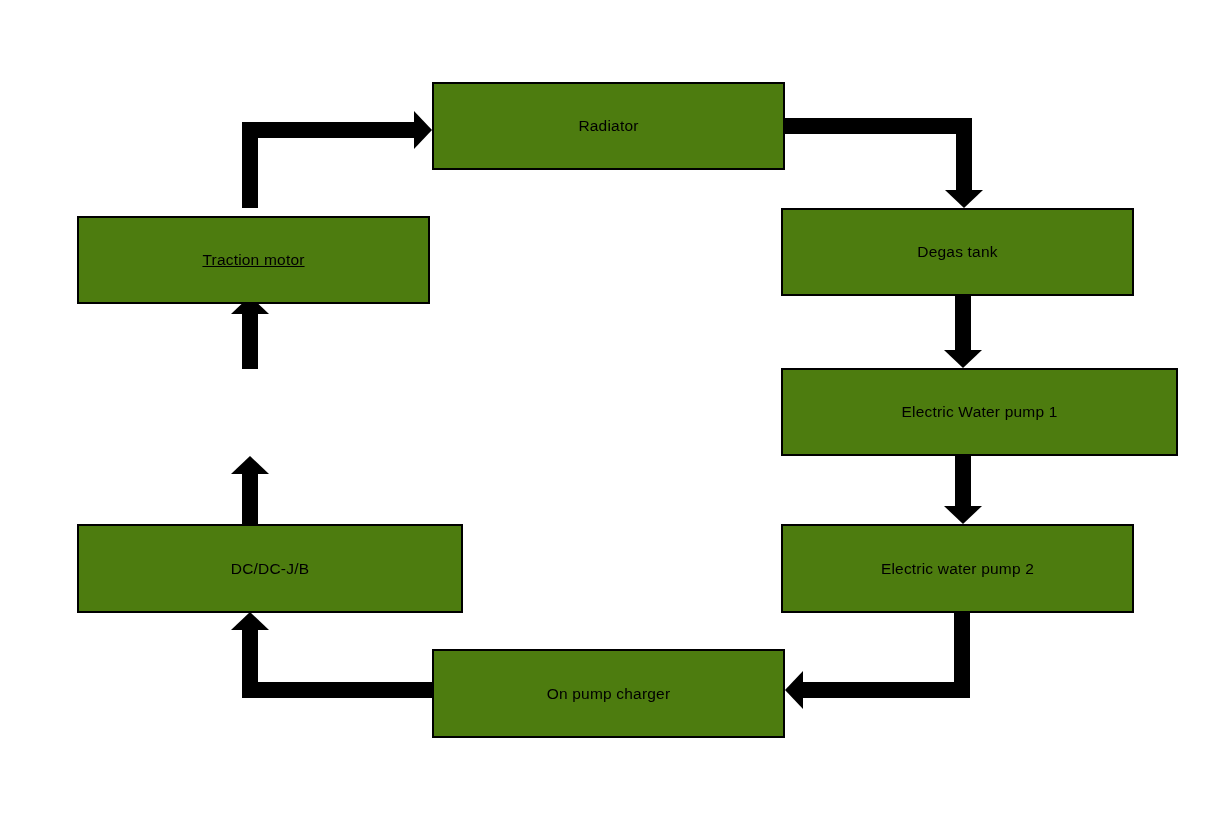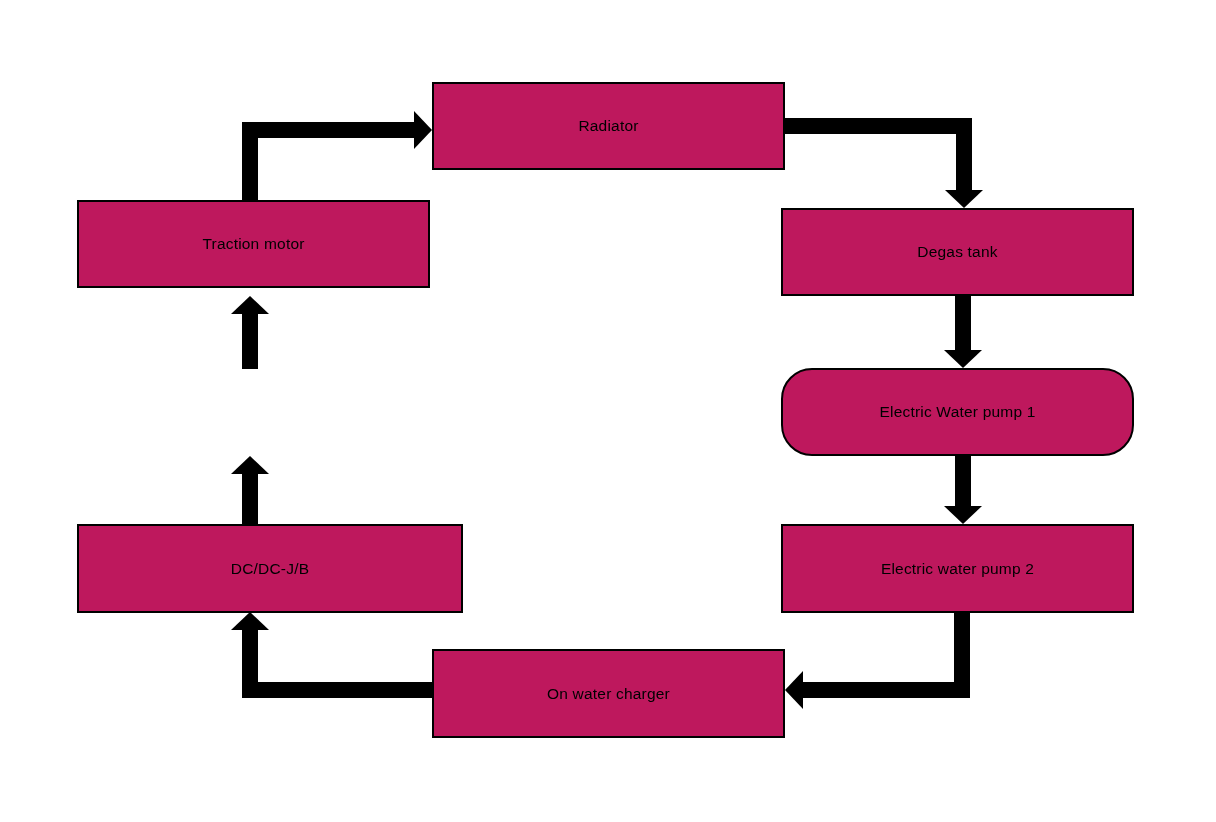--- a/index.html
+++ b/index.html
@@ -18,38 +18,38 @@
   .arrow-layer {
     position: absolute;
     left: 0;
     top: 0;
     width: 1216px;
     height: 822px;
   }
   .node {
     position: absolute;
     box-sizing: border-box;
-    background: #be185d;
+    background: #4d7c0f;
     border: 2px solid #000000;
     display: flex;
     align-items: center;
     justify-content: center;
     text-align: center;
     font-size: 15.5px;
     color: #000000;
     letter-spacing: 0.2px;
   }
   .node-radiator   { left: 432px; top:  82px; width: 353px; height: 88px; }
   .node-degas      { left: 781px; top: 208px; width: 353px; height: 88px; }
-  .node-ewp1       { left: 781px; top: 368px; width: 353px; height: 88px; border-radius: 31px; }
+  .node-ewp1       { left: 781px; top: 368px; width: 397px; height: 88px; }
   .node-ewp2       { left: 781px; top: 524px; width: 353px; height: 89px; }
   .node-obc        { left: 432px; top: 649px; width: 353px; height: 89px; }
   .node-dcdc       { left:  77px; top: 524px; width: 386px; height: 89px; }
   .node-tmi        { left:  77px; top: 369px; width: 353px; height: 88px; }
-  .node-tm         { left:  77px; top: 200px; width: 353px; height: 88px; }
+  .node-tm         { left:  77px; top: 216px; width: 353px; height: 88px; text-decoration: underline; }
   .edge-shaft {
     fill: none;
     stroke: #000000;
     stroke-width: 16;
     stroke-linejoin: miter;
     stroke-linecap: butt;
   }
   .edge-head {
     fill: #000000;
     stroke: none;
@@ -113,21 +113,21 @@
 
   <div class="node node-ewp1">
     <span>Electric Water pump 1</span>
   </div>
 
   <div class="node node-ewp2">
     <span>Electric water pump 2</span>
   </div>
 
   <div class="node node-obc">
-    <span>On water charger</span>
+    <span>On pump charger</span>
   </div>
 
   <div class="node node-dcdc">
     <span>DC/DC-J/B</span>
   </div>
 
 
   <div class="node node-tm">
     <span>Traction motor</span>
   </div>

